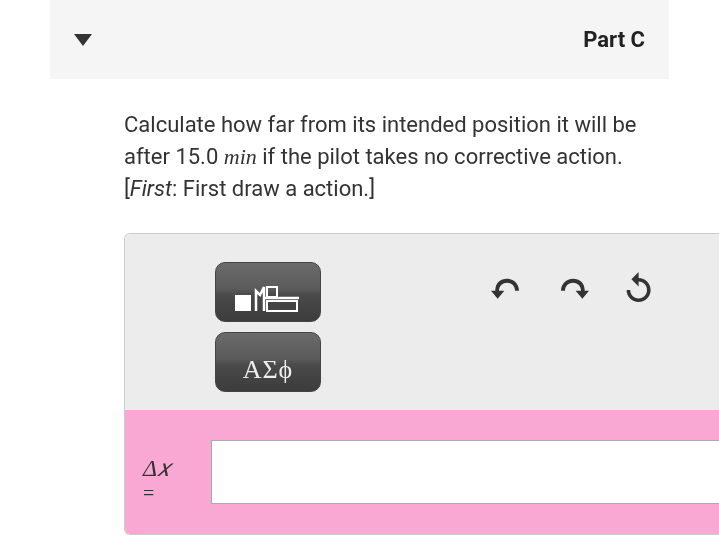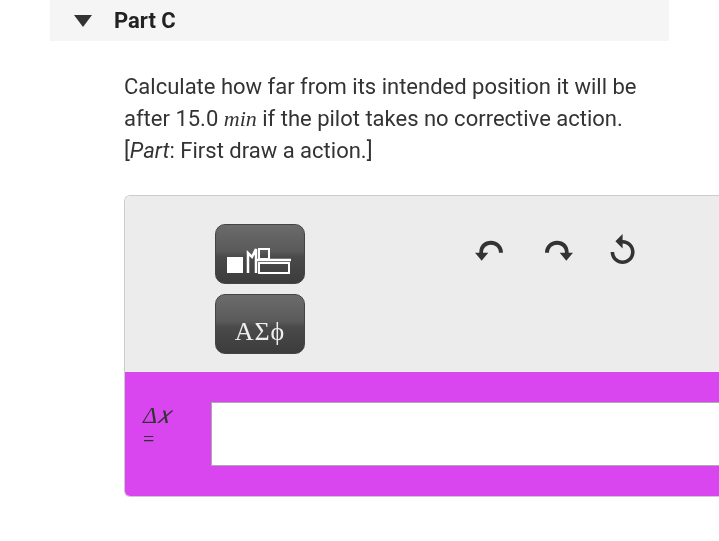--- a/index.html
+++ b/index.html
@@ -7,24 +7,25 @@
       font-family: -apple-system, BlinkMacSystemFont, "Segoe UI", Roboto, Helvetica, Arial, sans-serif;
       background: #ffffff;
       color: #333;
       width: 719px;
       height: 541px;
       overflow: hidden;
     }
     .part-header {
       margin: 0 50px 30px 50px;
       background: #f5f5f5;
-      padding: 8px 24px;
+      padding: 27px 24px;
       display: flex;
       align-items: center;
-      gap: 22px;
+      gap: 15px;
+      justify-content: space-between;
     }
     .chev {
       width: 0;
       height: 0;
       border-left: 9px solid transparent;
       border-right: 9px solid transparent;
       border-top: 12px solid #333;
     }
     .part-title {
       font-size: 22px;
@@ -55,21 +56,21 @@
       display: flex;
       align-items: flex-start;
       gap: 170px;
     }
     .tool-stack {
       display: flex;
       flex-direction: column;
       gap: 10px;
     }
     .tool-btn {
-      width: 90px;
+      width: 106px;
       height: 60px;
       border-radius: 10px;
       background: linear-gradient(to bottom, #6b6b6b 0%, #5a5a5a 45%, #4a4a4a 55%, #3c3c3c 100%);
       border: 1px solid #444;
       display: flex;
       align-items: flex-end;
       justify-content: center;
       padding-bottom: 6px;
       cursor: pointer;
       color: #fff;
@@ -89,24 +90,24 @@
       padding-top: 10px;
     }
     .hist-btn {
       width: 36px;
       height: 36px;
       cursor: pointer;
       color: #333;
     }
     .input-row {
       display: flex;
-      align-items: flex-start;
+      align-items: flex-end;
       padding: 30px 0 30px 18px;
       gap: 14px;
-      background: #d946ef;
+      background: #f9a8d4;
     }
     .var-label {
       font-family: "Times New Roman", Times, serif;
       font-size: 24px;
       line-height: 1.1;
       color: #333;
       width: 54px;
     }
     .var-delta { font-style: italic; }
     .var-eq { font-size: 20px; }
@@ -124,21 +125,21 @@
 <body>
 
 <div class="part-header">
   <div class="chev"></div>
   <div class="part-title">Part C</div>
 </div>
 
 <div class="question-text">
   <span>Calculate how far from its intended position it will be after 15.0</span>
   <span class="minutes">min</span>
-  <span>if the pilot takes no corrective action. [</span><span class="hint-label">Part</span><span>: First draw a action.]</span>
+  <span>if the pilot takes no corrective action. [</span><span class="hint-label">First</span><span>: First draw a action.]</span>
 </div>
 
 <div class="answer-panel">
   <div class="toolbar">
     <div class="tool-stack">
       <div class="tool-btn">
         <svg width="70" height="30" viewBox="0 0 70 30">
           <rect x="2" y="10" width="16" height="16" fill="#fff"></rect>
           <path d="M23 26 L23 6 L27 10 L31 2 L31 26" fill="none" stroke="#fff" stroke-width="2.5"></path>
           <rect x="34" y="2" width="10" height="10" fill="none" stroke="#fff" stroke-width="2"></rect>

